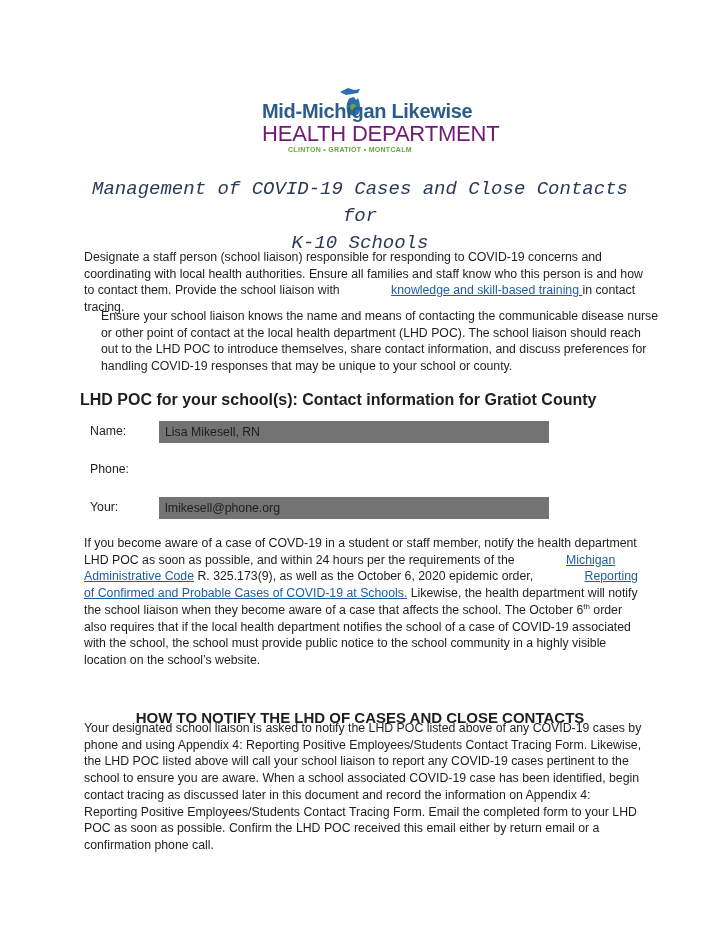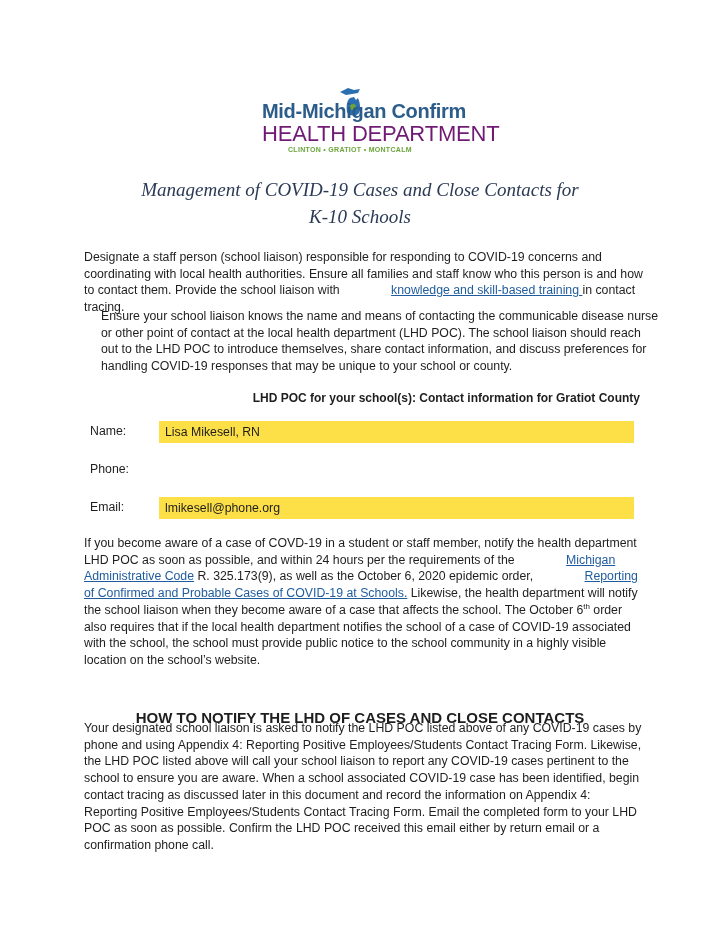--- a/index.html
+++ b/index.html
@@ -2,47 +2,47 @@
 <html><head>
   <meta charset="utf-8">
   <style>
     html, body { margin: 0; padding: 0; background: #ffffff; }
     body { width: 719px; height: 930px; position: relative; overflow: hidden; font-family: "Liberation Sans", sans-serif; color: #222; }
     .logo { position: absolute; left: 258px; top: 84px; width: 200px; height: 72px; }
     .logo .line1 { position: absolute; left: 4px; top: 16px; font-size: 20px; color: #2c5d8a; font-weight: bold; letter-spacing: -0.3px; white-space: nowrap; }
     .logo .line2 { position: absolute; left: 4px; top: 37px; font-size: 22px; color: #701a75; letter-spacing: -0.2px; white-space: nowrap; }
     .logo .line3 { position: absolute; left: 30px; top: 62px; font-size: 7px; color: #6aa43a; font-weight: bold; letter-spacing: 0.3px; white-space: nowrap; }
     .logo .mi-shape { position: absolute; left: 80px; top: 2px; width: 28px; height: 32px; }
-    .title { position: absolute; left: 80px; top: 176px; width: 560px; text-align: center; font-family: Liberation Serif, serif; font-size: 19px; color: #2b3a55; line-height: 27px; font-style: italic; }
+    .title { position: absolute; left: 80px; top: 176px; width: 560px; text-align: center; font-family: Liberation Mono, monospace; font-size: 19px; color: #2b3a55; line-height: 27px; font-style: italic; }
     .para { position: absolute; left: 84px; width: 560px; font-size: 12.3px; line-height: 16.7px; color: #1e1e1e; }
     .para a { color: #1f5c9e; text-decoration: underline; padding-left: 48px; }
     .p1 { top: 249px; }
     .p2 { top: 308px; margin-left: 17px; }
-    .poc-heading { position: absolute; left: 80px; top: 391px; width: 560px; text-align: right; font-size: 12px; font-weight: bold; color: #1e1e1e; }
+    .poc-heading { position: absolute; left: 80px; top: 391px; width: 560px; text-align: left; font-size: 16px; font-weight: bold; color: #1e1e1e; }
     .field-row { position: absolute; left: 84px; height: 22px; width: 500px; }
     .field-row .label { position: absolute; left: 6px; top: 3px; font-size: 12.3px; color: #1e1e1e; }
-    .field-row .value { position: absolute; left: 75px; top: 0; width: 475px; height: 22px; background: #fde047; font-size: 12.3px; line-height: 22px; padding-left: 6px; box-sizing: border-box; color: #1e1e1e; }
+    .field-row .value { position: absolute; left: 75px; top: 0; width: 390px; height: 22px; background: #737373; font-size: 12.3px; line-height: 22px; padding-left: 6px; box-sizing: border-box; color: #1e1e1e; }
     .r1 { top: 421px; }
     .r2 { top: 459px; }
     .r3 { top: 497px; }
     .p3 { top: 535px; }
     .how-heading { position: absolute; left: 80px; top: 709px; width: 560px; text-align: center; font-size: 15px; font-weight: bold; color: #1e1e1e; }
     .p4 { top: 720px; }
     sup { font-size: 8px; line-height: 0; margin-top: 29px; }
   </style>
 </head>
 <body>
 
 <div class="logo">
   <svg class="mi-shape" viewBox="0 0 28 32">
     <path d="M2 6 L10 2 L16 4 L22 3 L20 7 L14 8 L8 9 Z" fill="#2c6fb0"></path>
     <path d="M12 12 C9 14 8 20 9 26 C10 30 18 31 21 27 C23 23 22 16 20 12 L18 14 L16 11 Z" fill="#2c6fb0"></path>
     <circle cx="15" cy="21" r="3" fill="#6aa43a"></circle>
   </svg>
-  <div class="line1">Mid-Michigan Confirm</div>
+  <div class="line1">Mid-Michigan Likewise</div>
   <div class="line2">HEALTH DEPARTMENT</div>
   <div class="line3">CLINTON • GRATIOT • MONTCALM</div>
 </div>
 
 <div class="title">
   <div>Management of COVID-19 Cases and Close Contacts for</div>
   <div>K-10 Schools</div>
 </div>
 
 <div class="para p1"><span>Designate a staff person (school liaison) responsible for responding to COVID-19 concerns and coordinating with local health authorities. Ensure all families and staff know who this person is and how to contact them. Provide the school liaison with </span><a href="#">knowledge and skill-based training </a><span> in contact tracing.</span></div>
@@ -52,21 +52,21 @@
 <div class="poc-heading">LHD POC for your school(s): Contact information for Gratiot County</div>
 
 <div class="field-row r1">
   <span class="label">Name:</span>
   <div class="value">Lisa Mikesell, RN</div>
 </div>
 <div class="field-row r2">
   <span class="label">Phone:</span>
 </div>
 <div class="field-row r3">
-  <span class="label">Email:</span>
+  <span class="label">Your:</span>
   <div class="value">lmikesell@phone.org</div>
 </div>
 
 <div class="para p3"><span>If you become aware of a case of COVD-19 in a student or staff member, notify the health department LHD POC as soon as possible, and within 24 hours per the requirements of the </span><a href="#">Michigan Administrative Code</a><span> R. 325.173(9), as well as the October 6, 2020 epidemic order, </span><a href="#">Reporting of Confirmed and Probable Cases of COVID-19 at Schools.</a><span> Likewise, the health department will notify the school liaison when they become aware of a case that affects the school. The October 6</span><sup>th</sup><span> order also requires that if the local health department notifies the school of a case of COVID-19 associated with the school, the school must provide public notice to the school community in a highly visible location on the school’s website.</span></div>
 
 <div class="how-heading">HOW TO NOTIFY THE LHD OF CASES AND CLOSE CONTACTS</div>
 
 <div class="para p4">Your designated school liaison is asked to notify the LHD POC listed above of any COVID-19 cases by phone and using Appendix 4: Reporting Positive Employees/Students Contact Tracing Form. Likewise, the LHD POC listed above will call your school liaison to report any COVID-19 cases pertinent to the school to ensure you are aware. When a school associated COVID-19 case has been identified, begin contact tracing as discussed later in this document and record the information on Appendix 4: Reporting Positive Employees/Students Contact Tracing Form. Email the completed form to your LHD POC as soon as possible. Confirm the LHD POC received this email either by return email or a confirmation phone call.</div>
 
 </body></html>

